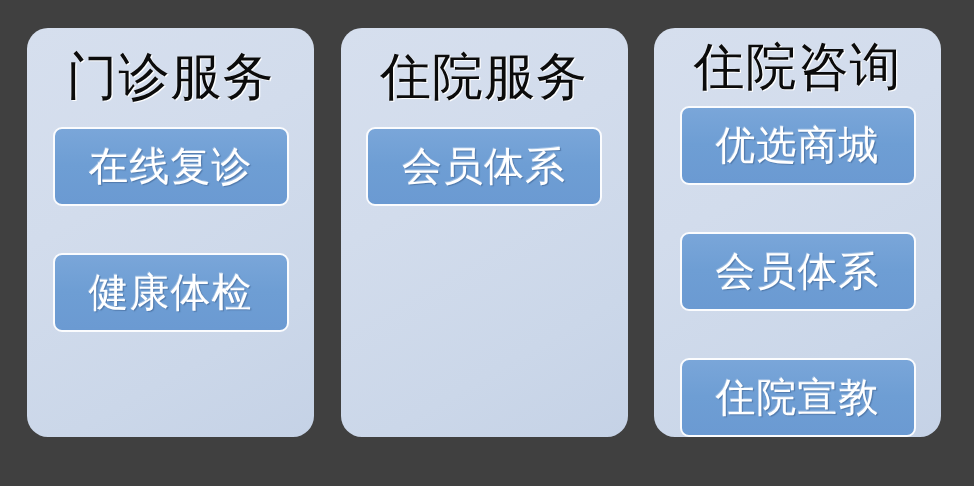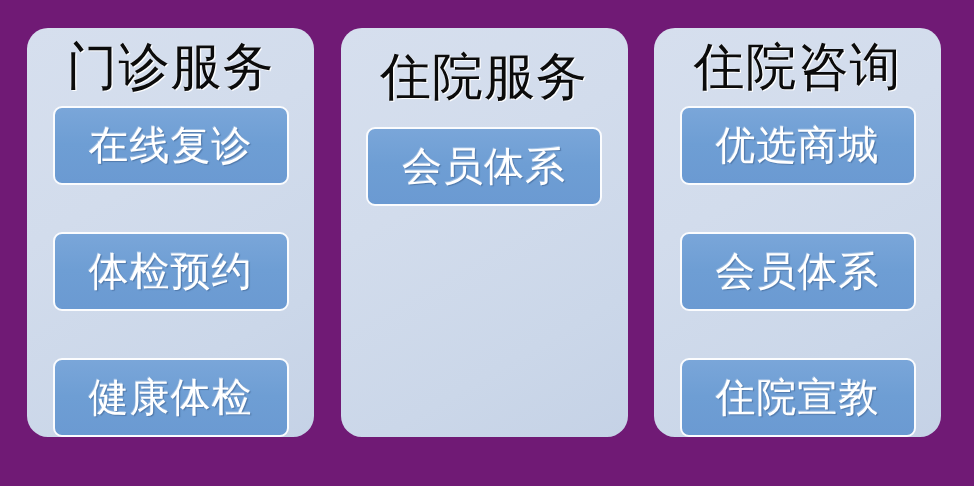--- a/index.html
+++ b/index.html
@@ -12,21 +12,21 @@
     width: 974px;
     height: 486px;
     overflow: hidden;
     font-family: "Liberation Serif", "DejaVu Serif", serif;
   }
 
   #board {
     position: relative;
     width: 974px;
     height: 486px;
-    background: #701a75;
+    background: #404040;
   }
 
   .columns {
     position: absolute;
     left: 27px;
     top: 28px;
     width: 914px;
     height: 409px;
     display: flex;
     flex-direction: row;
@@ -106,21 +106,20 @@
 </head>
 <body>
 
 <div id="board">
   <div class="columns">
 
     <div class="card">
       <div class="card-title">门诊服务</div>
       <div class="btn-stack">
         <div class="svc-btn">在线复诊</div>
-        <div class="svc-btn">体检预约</div>
         <div class="svc-btn">健康体检</div>
       </div>
     </div>
 
     <div class="card">
       <div class="card-title">住院服务</div>
       <div class="btn-stack">
         <div class="svc-btn">会员体系</div>
       </div>
     </div>

